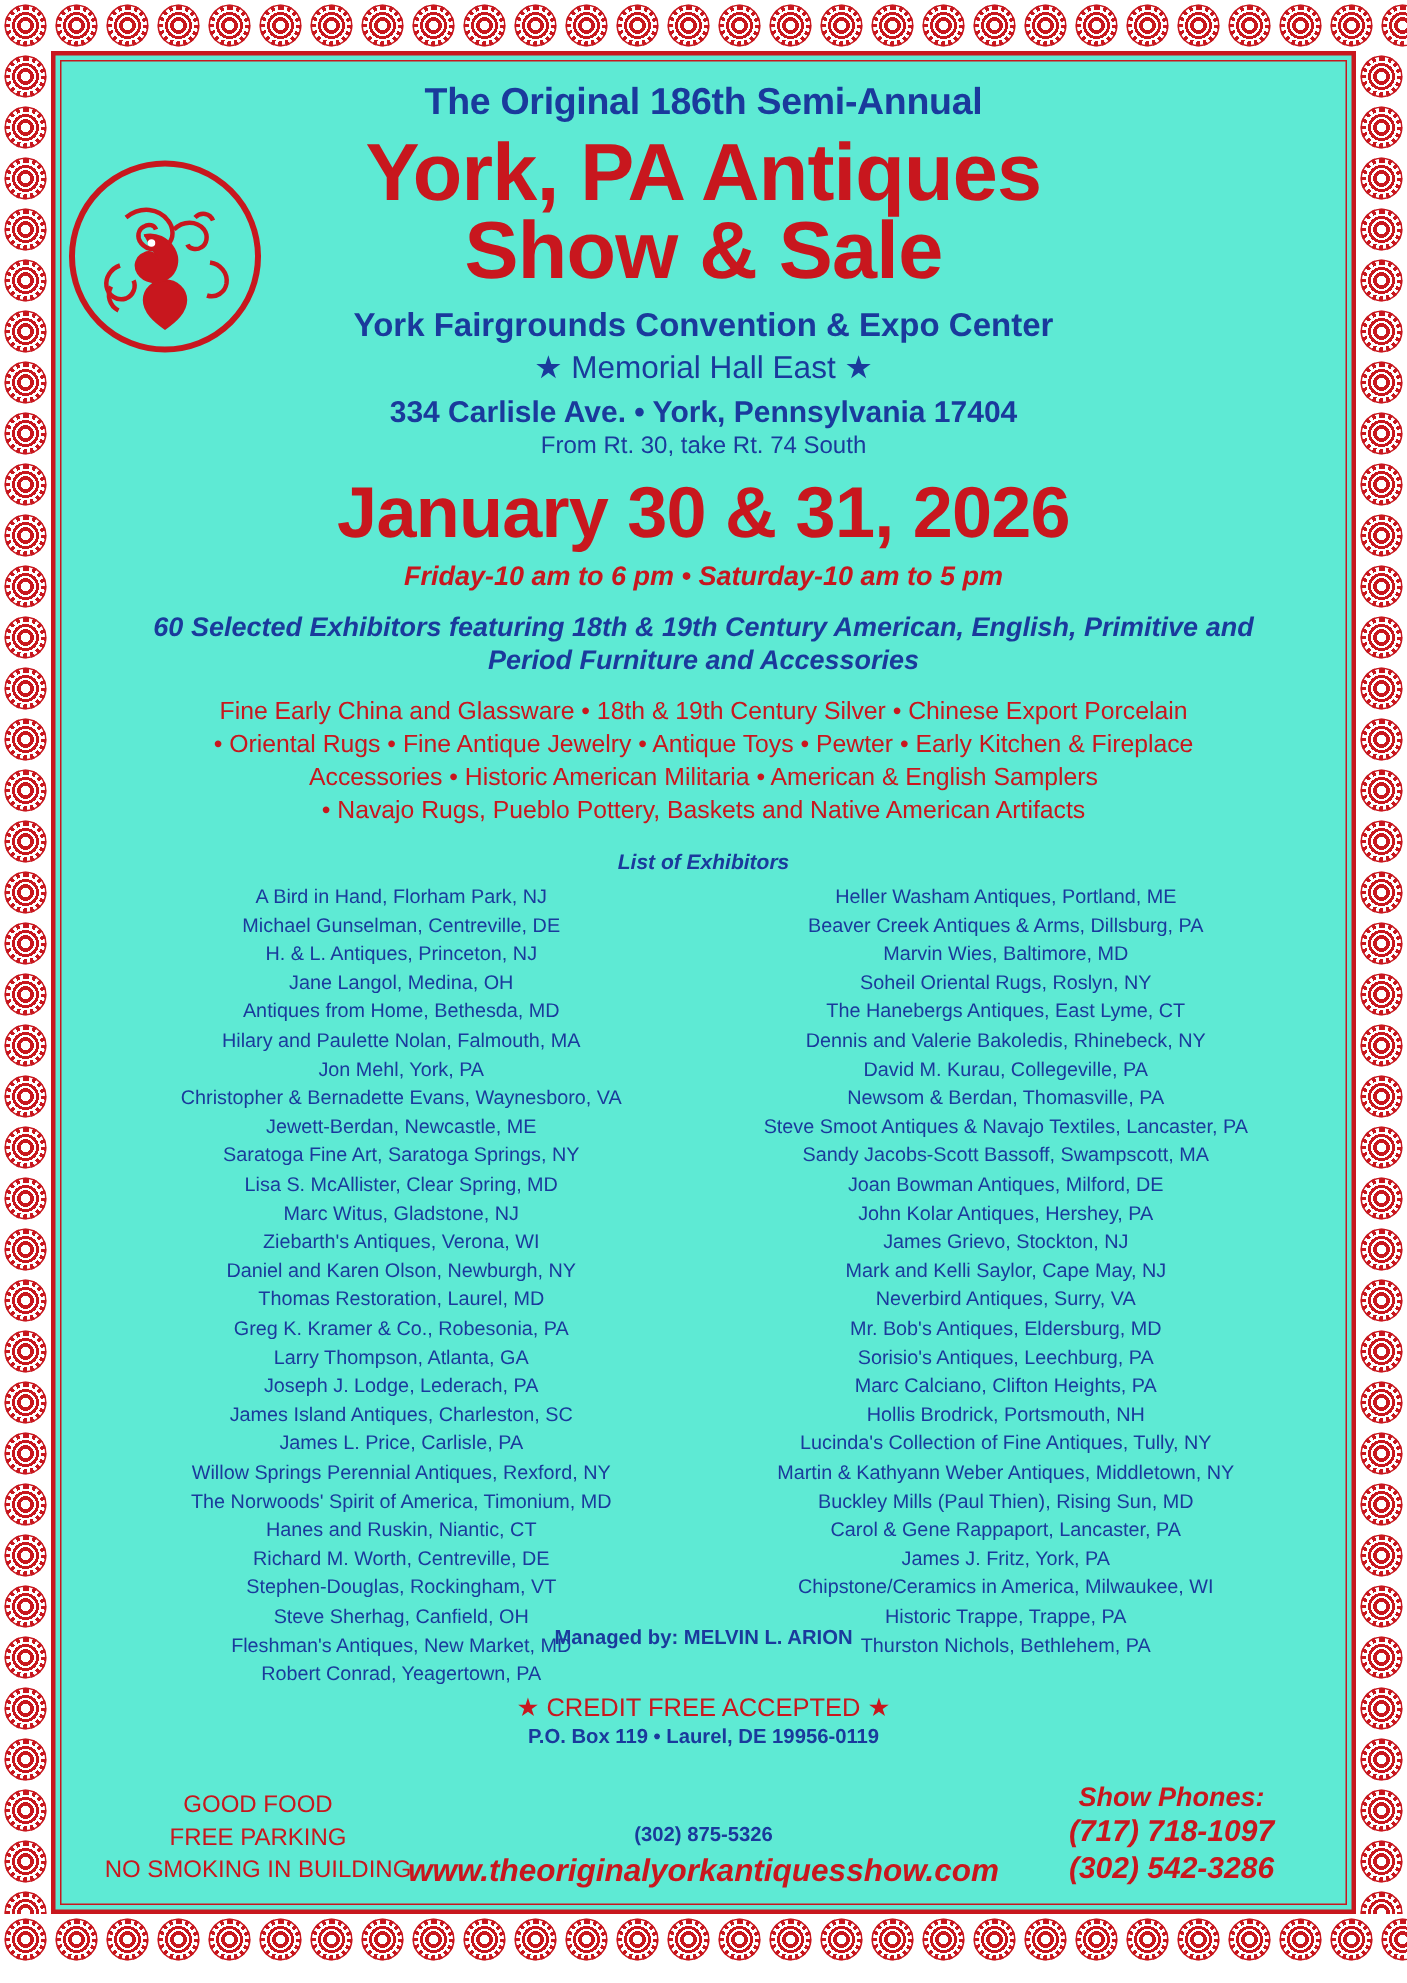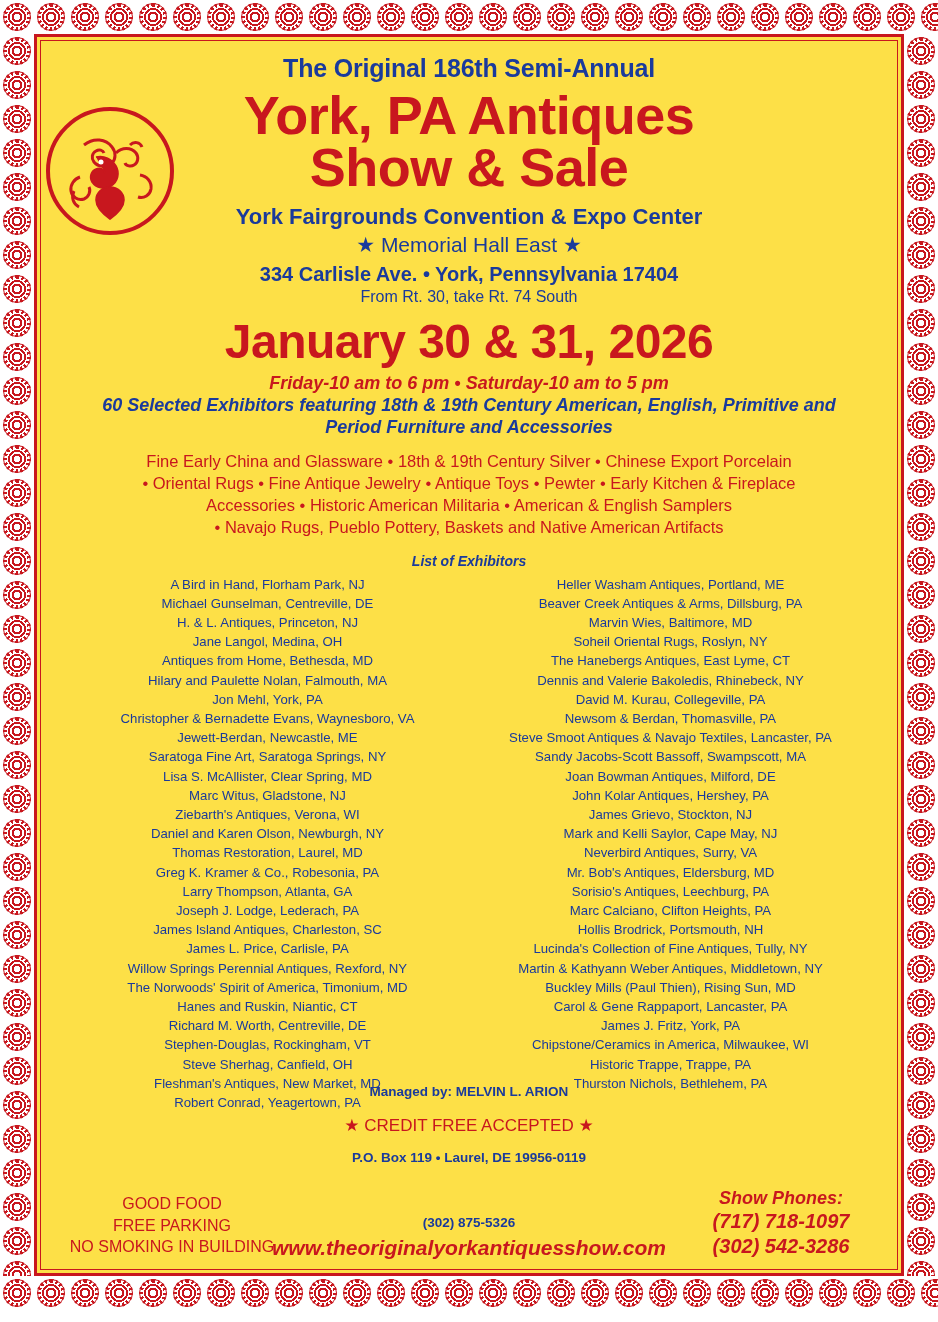--- a/index.html
+++ b/index.html
@@ -11,21 +11,21 @@
     width: 938px;
     height: 1322px;
     font-family: "Liberation Sans", sans-serif;
     overflow: hidden;
   }
   .poster {
     position: relative;
     width: 938px;
     height: 1310px;
     box-sizing: border-box;
-    background: #fde047;
+    background: #5eead4;
   }
   
   .border-frame {
     position: absolute;
     inset: 0;
     padding: 0;
     box-sizing: border-box;
     pointer-events: none;
   }
   .border-band {
@@ -146,20 +146,21 @@
     font-weight: bold;
     font-style: italic;
     color: #c8171e;
     margin-top: 4px;
   }
   .exhib-tag {
     font-size: 18px;
     font-weight: bold;
     font-style: italic;
     color: #1a3a9c;
+    margin-top: 12px;
     line-height: 1.25;
     padding: 0 40px;
   }
   .specialties {
     font-size: 16.5px;
     color: #c8171e;
     margin-top: 12px;
     line-height: 1.33;
     padding: 0 8px;
   }

